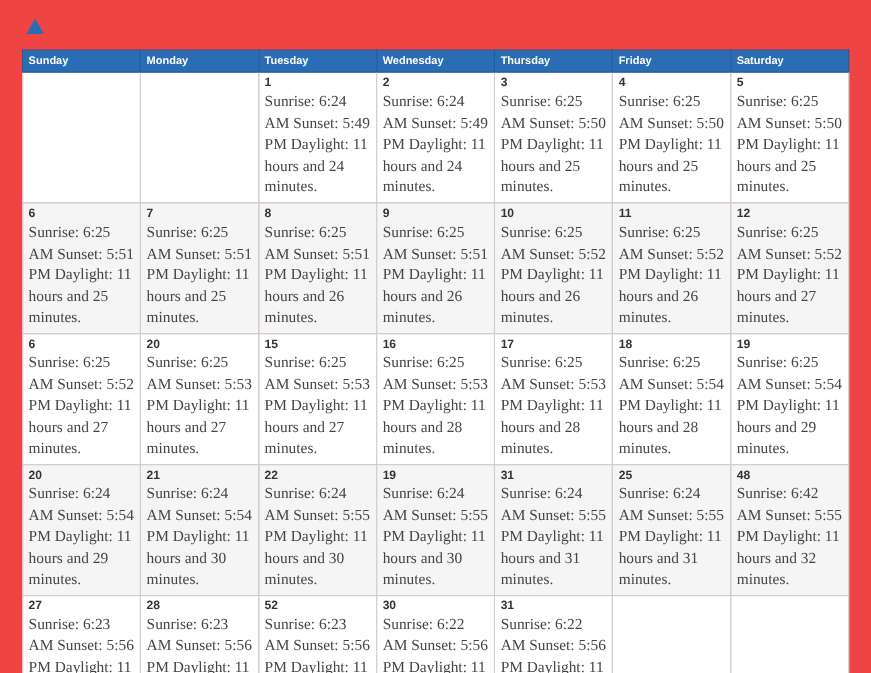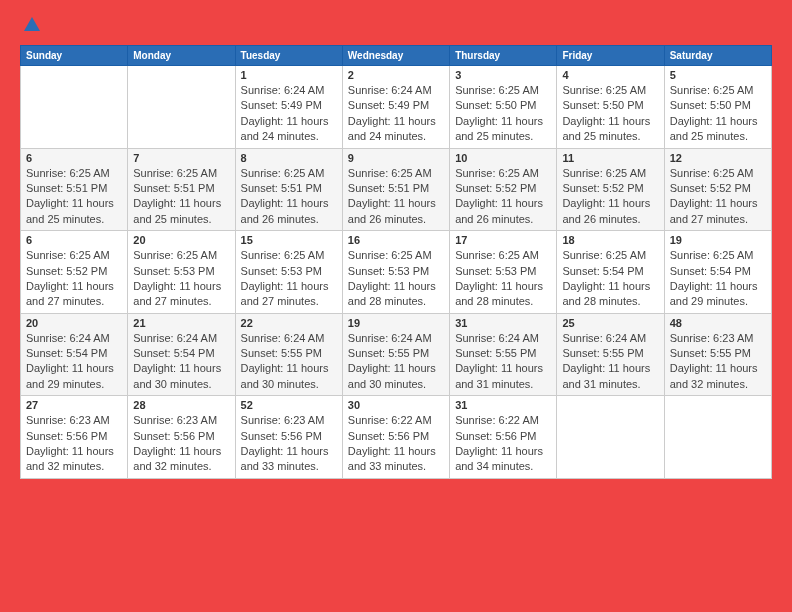--- a/index.html
+++ b/index.html
@@ -84,23 +84,24 @@
       background: #f5f5f5;
     }
     .day-number {
       font-size: 11px;
       font-weight: bold;
       color: #333;
       display: block;
       margin-bottom: 2px;
     }
     .day-info {
-      font-size: 11px;
+      font-size: 14px;
       color: #444;
       line-height: 1.4;
+      font-family: Liberation Serif, serif;
     }
     .empty-cell {
       background: #fff !important;
     }
   </style>
 </head>
 <body>
 
 <div class="page">
   <div class="header">
@@ -286,21 +287,21 @@
 Daylight: 11 hours and 31 minutes.</div>
           </td>
           <td>
             <span class="day-number">25</span>
             <div class="day-info">Sunrise: 6:24 AM
 Sunset: 5:55 PM
 Daylight: 11 hours and 31 minutes.</div>
           </td>
           <td>
             <span class="day-number">48</span>
-            <div class="day-info">Sunrise: 6:23 AM
+            <div class="day-info">Sunrise: 6:42 AM
 Sunset: 5:55 PM
 Daylight: 11 hours and 32 minutes.</div>
           </td>
         </tr>
         <tr>
           <td>
             <span class="day-number">27</span>
             <div class="day-info">Sunrise: 6:23 AM
 Sunset: 5:56 PM
 Daylight: 11 hours and 32 minutes.</div>

